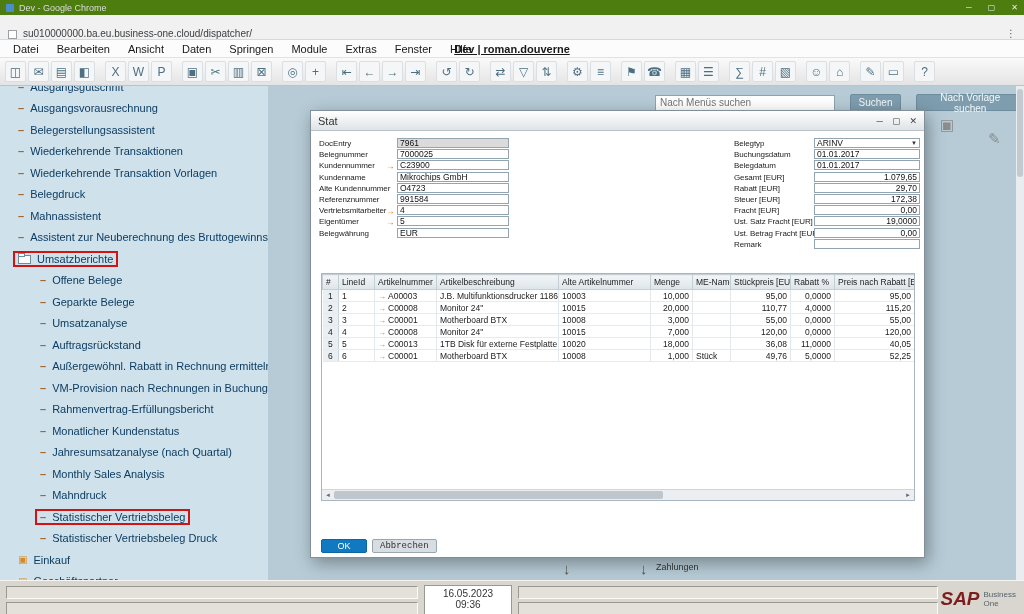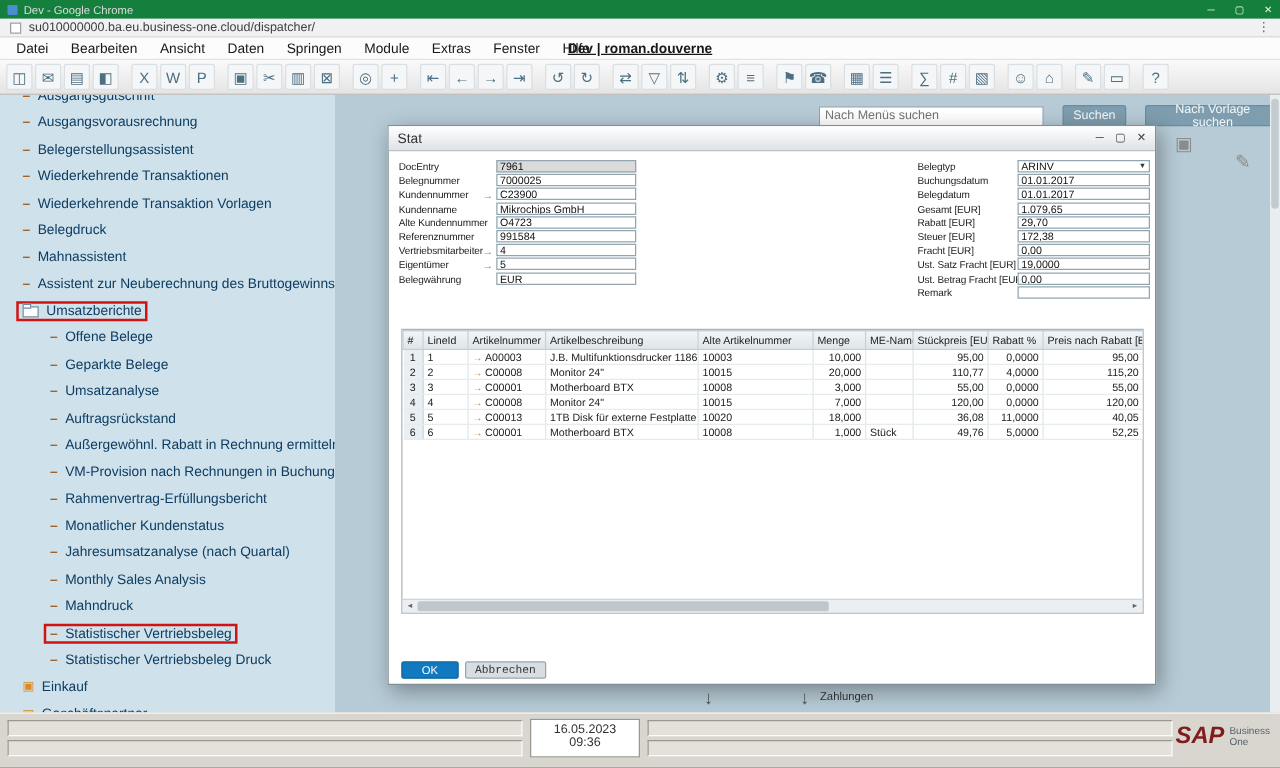--- a/index.html
+++ b/index.html
@@ -1,25 +1,25 @@
 <!DOCTYPE html>
 <html><head>
 <meta charset="utf-8">
 <style>
   *{margin:0;padding:0;box-sizing:border-box}
   html,body{background:#888}
   body{font-family:"Liberation Sans","DejaVu Sans",sans-serif;}
   #screen{position:relative;width:1024px;height:614px;overflow:hidden;background:#b6cbd6;margin:0 auto}
 
   
-  .titlebar{height:15px;background:#15803d;color:#ddd;font-size:9px;display:flex;align-items:center;padding:0 6px}
+  .titlebar{height:15px;background:#4d7c0f;color:#ddd;font-size:9px;display:flex;align-items:center;padding:0 6px}
   .app-ico{width:8px;height:8px;background:#4b8ed0;margin-right:5px;border-radius:1px}
   .winctl{margin-left:auto;display:flex;gap:16px;font-size:8px;color:#eee}
   .winctl span{cursor:default}
-  .urlbar{height:15px;background:#f1f1f1;display:flex;align-items:center;font-size:10px;color:#3c4043;padding:0 8px;border-bottom:1px solid #d8d8d8}
+  .urlbar{height:25px;background:#f1f1f1;display:flex;align-items:flex-end;font-size:10px;color:#3c4043;padding:0 8px;border-bottom:1px solid #d8d8d8}
   .page-ico{width:9px;height:9px;border:1px solid #9aa0a6;margin-right:6px;background:#fff}
   .urlbar .dots{margin-left:auto;color:#5f6368}
 
   
   .menubar{height:18px;background:#fcfcfc;border-bottom:1px solid #e2e2e2;display:flex;align-items:center;font-size:11px;color:#181818;position:relative;padding-left:4px}
   .mi{padding:0 9px}
   .session{position:absolute;left:50%;transform:translateX(-50%);font-weight:bold;text-decoration:underline}
   .toolbar{height:28px;background:linear-gradient(#fafafa,#e4e4e4);border-bottom:1px solid #c2c2c2;display:flex;align-items:center;padding:0 4px}
   .tbi{width:21px;height:21px;display:flex;align-items:center;justify-content:center;font-size:12px;color:#4d6f82;margin:0 1px;border:1px solid #d9dfe2;border-radius:2px;background:#f4f6f7}
   .tbi[data-gap="true"]{margin-left:9px}
@@ -58,21 +58,21 @@
   .dlg-ctrls{margin-left:auto;display:flex;gap:9px;font-size:9px;color:#444}
   .fblock{position:absolute}
   .fl{left:8px;top:27px;width:235px}
   .fr{left:423px;top:27px;width:188px}
   .frow{position:relative;height:11.2px}
   .flabel{position:absolute;left:0;top:1px;font-size:8px;letter-spacing:-0.1px;color:#1c1c1c;white-space:nowrap}
   .finput{height:10px;font-size:8.5px;border:1px solid #93a5b0;background:#fff;padding:0 2px;font-family:inherit;color:#111;position:absolute;top:0}
   .fl .finput{left:78px;width:112px}
   .fr .finput{left:80px;width:106px}
   .finput[data-ro="true"]{background:#dbdbdb}
-  .finput[data-num="true"]{}
+  .finput[data-num="true"]{text-align:right}
   .farrow{position:absolute;left:67px;top:1px;font-size:8.5px;color:#e07b10;font-weight:bold}
   .dd{position:absolute;left:177px;top:2px;font-size:6px;color:#333}
 
   .mtx-wrap{position:absolute;left:10px;top:162px;width:594px;height:228px;border:1px solid #a9b6bf;background:#fff;overflow:hidden}
   .mtx{border-collapse:collapse;table-layout:fixed;width:592px;font-size:8.5px;color:#222}
   .mtx th{background:linear-gradient(#f2f5f7,#dde5ea);border:1px solid #c3ced5;font-weight:normal;height:15px;padding:0 3px;text-align:left;overflow:hidden;white-space:nowrap}
   .mtx td{border-right:1px solid #e2e8ec;border-bottom:1px solid #e6ebee;height:12px;padding:0 3px;white-space:nowrap;overflow:hidden;background:#fff}
   .mtx td.c0{background:#e9eff3;border-right:1px solid #c9d3d9;text-align:center}
   .num{text-align:right}
   .larrow{color:#e07b10;font-weight:bold;margin-right:2px;font-size:8px}

